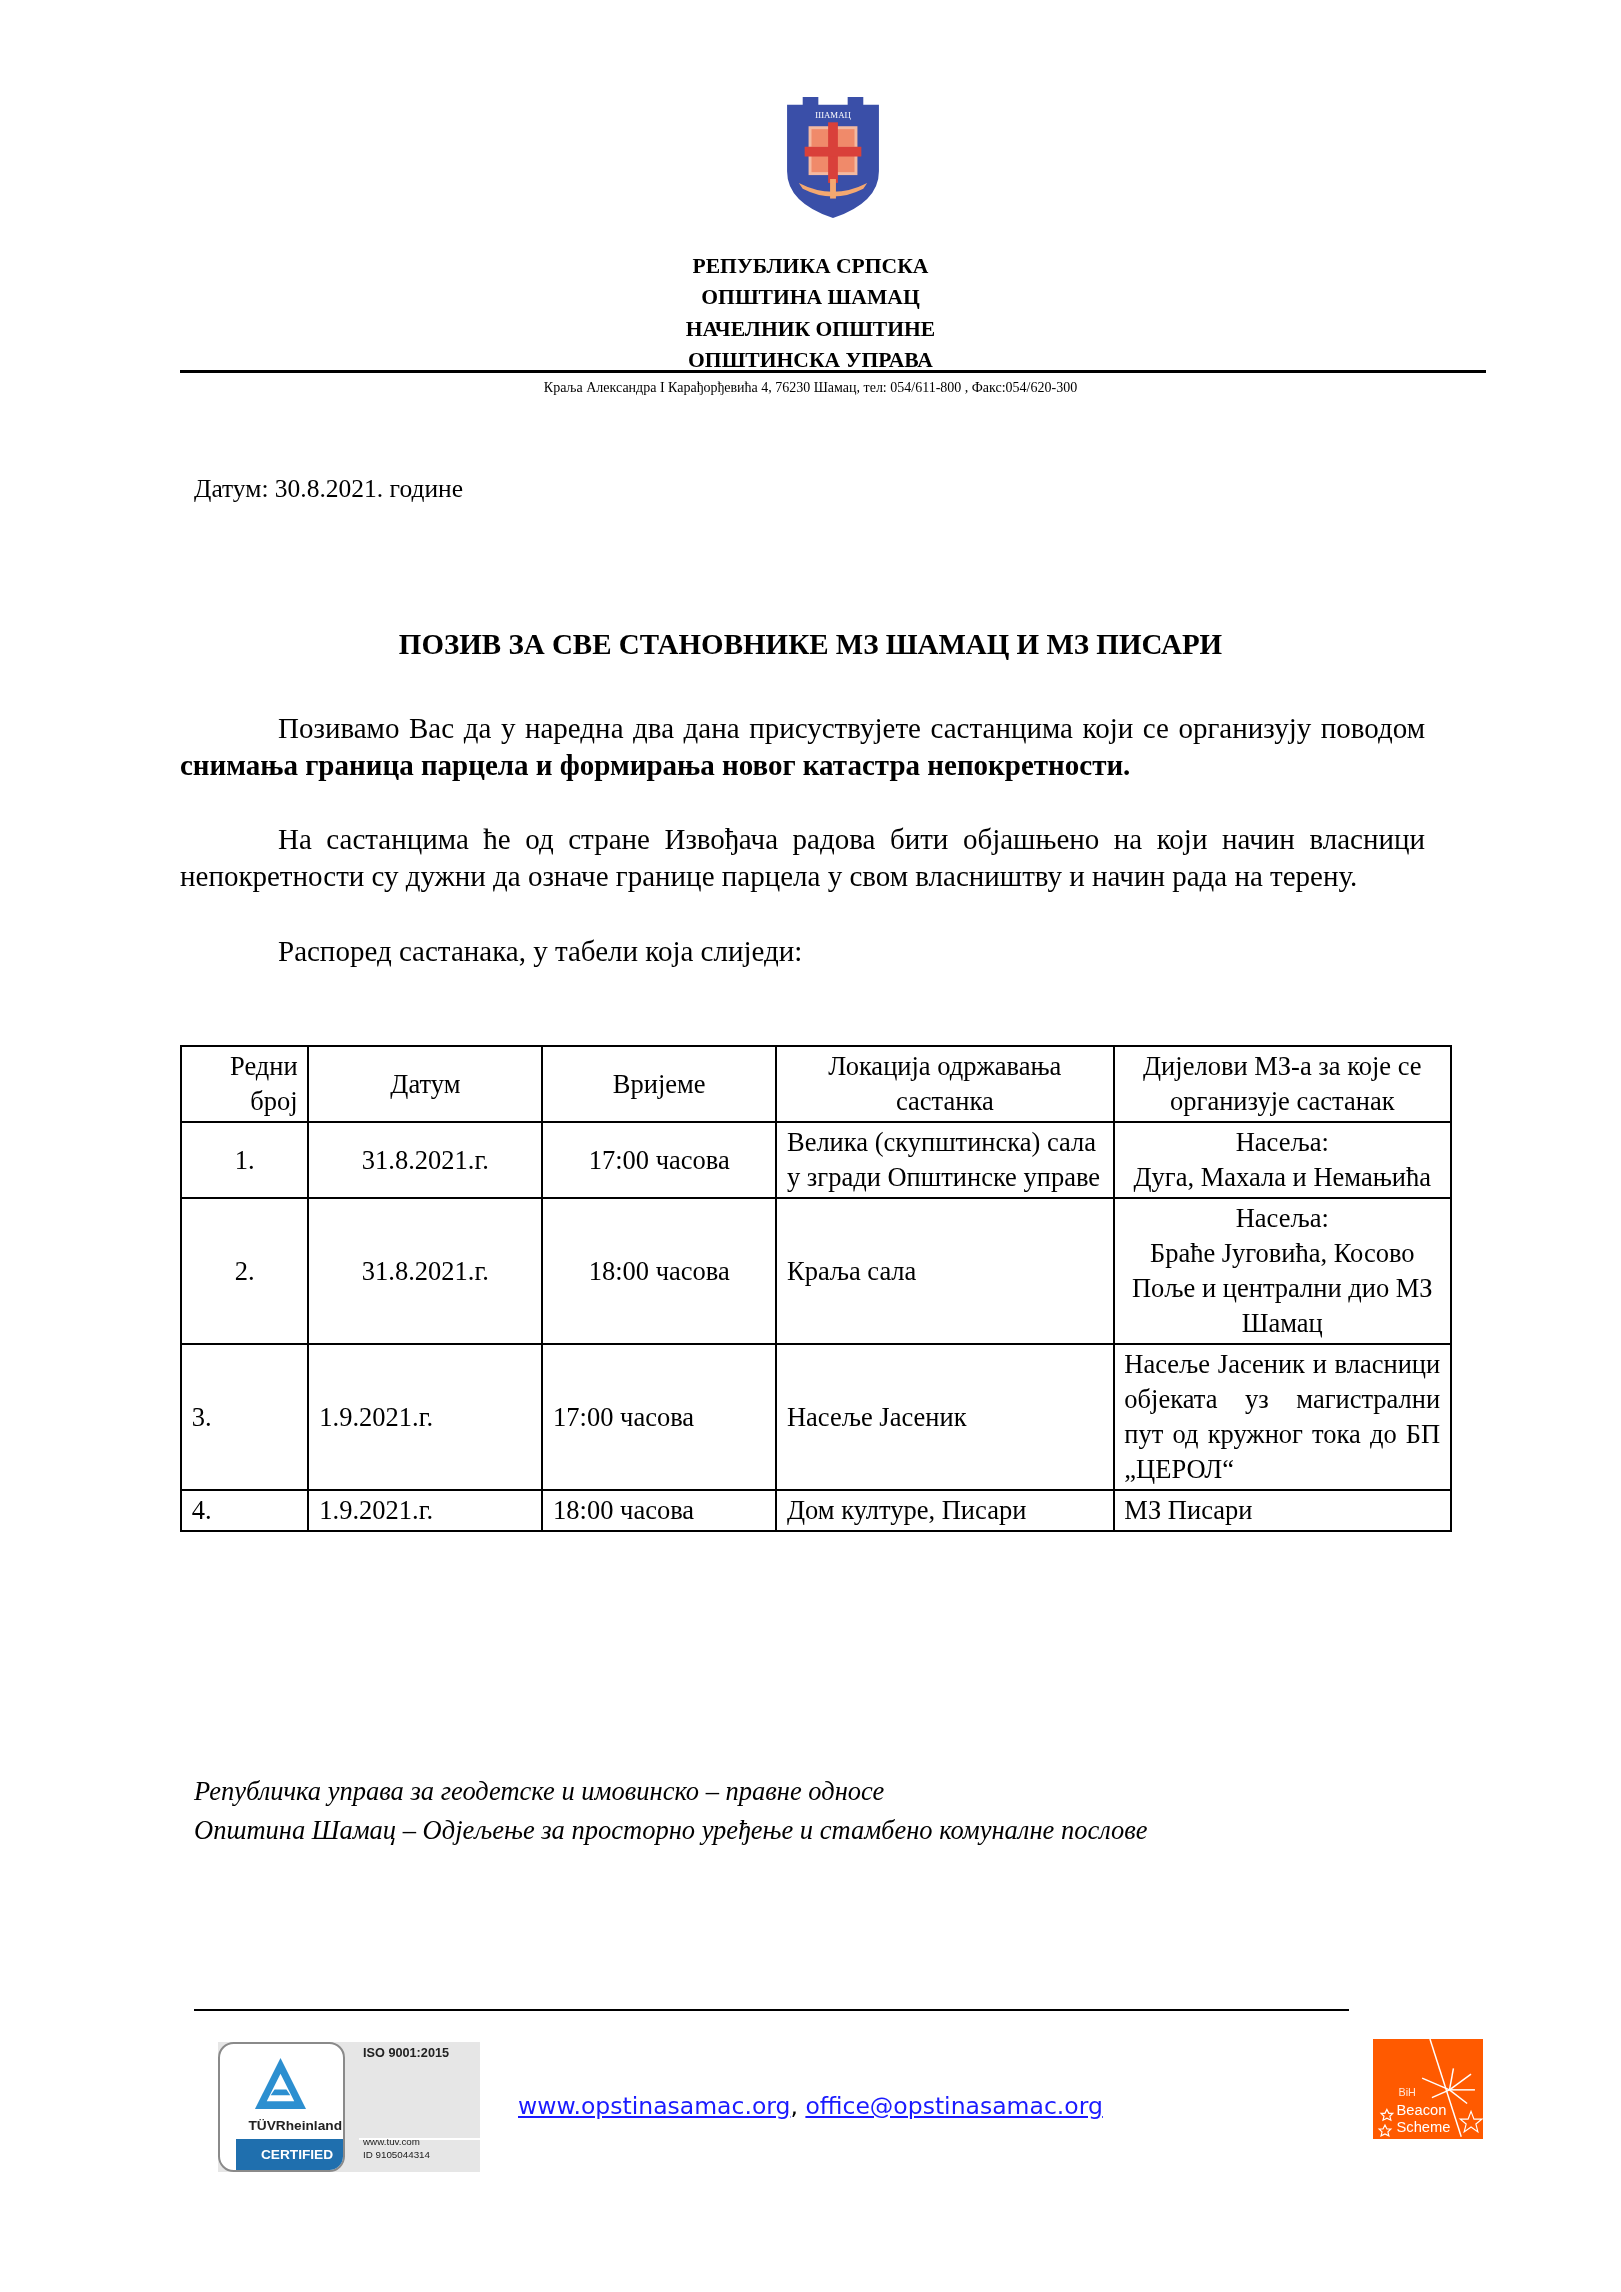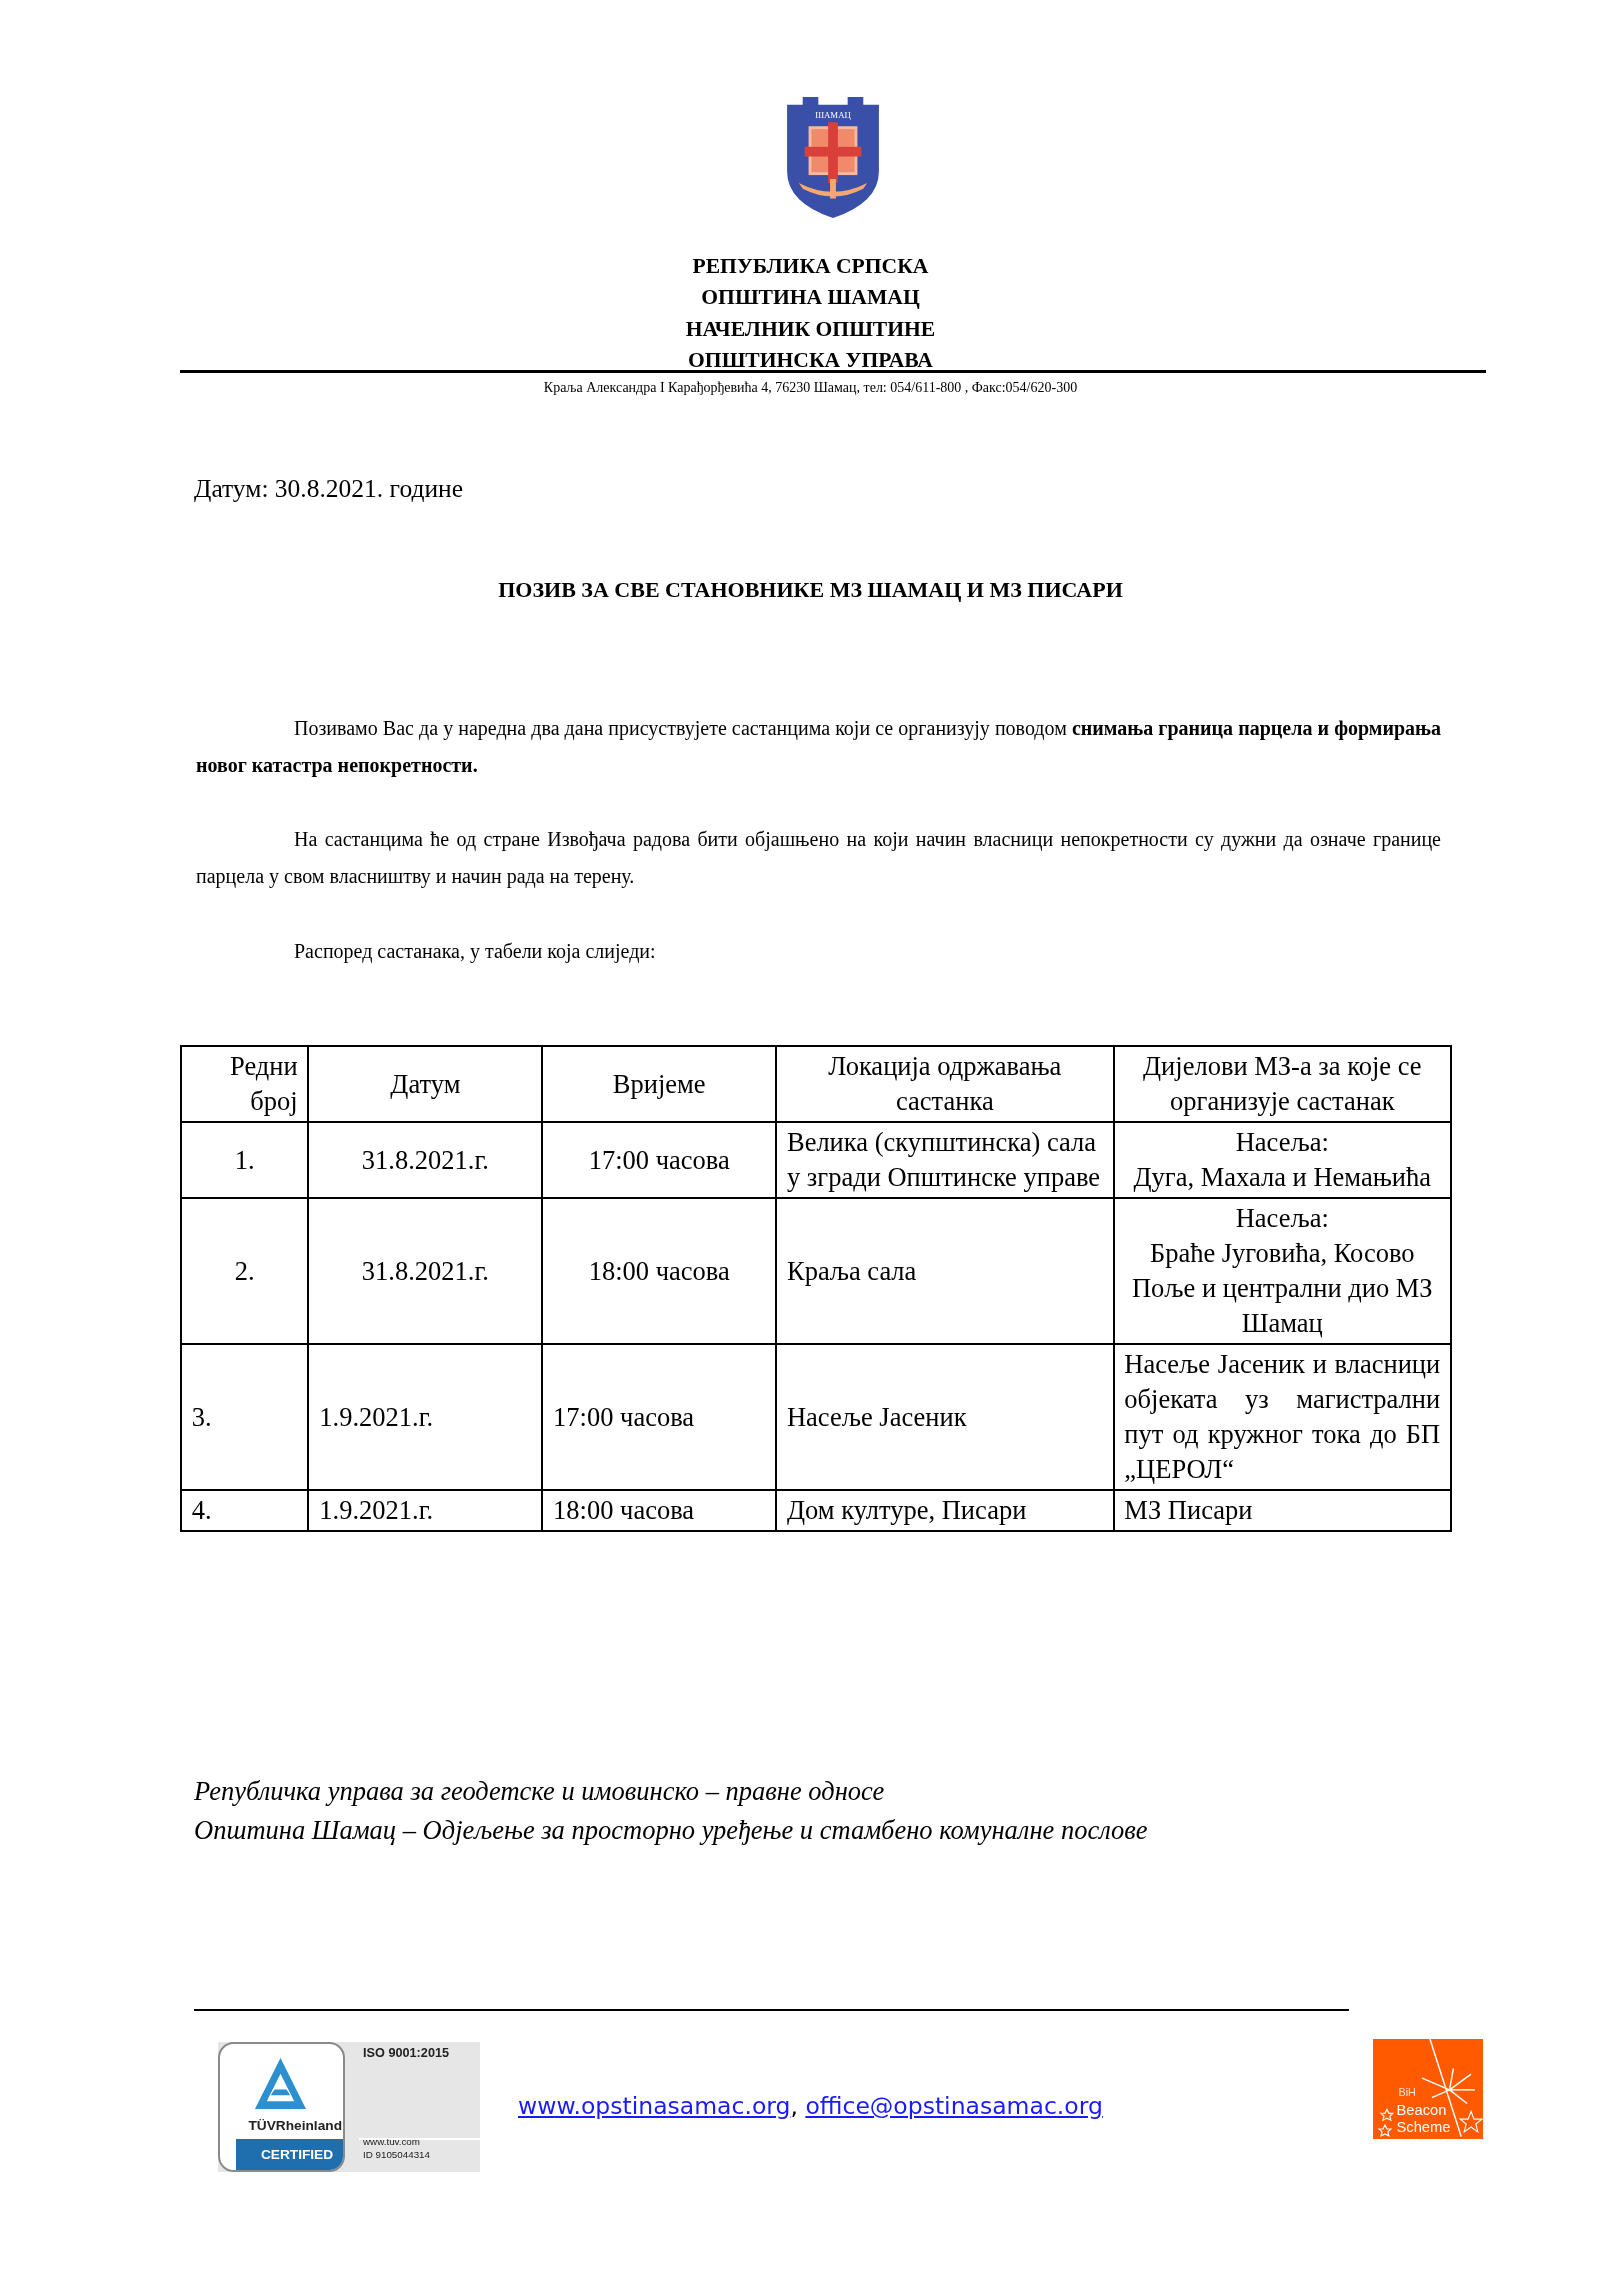--- a/index.html
+++ b/index.html
@@ -13,23 +13,23 @@
   
   .hdr { left:0; width:1621px; text-align:center; font-weight:bold; font-size:21.6px; line-height:27.4px; }
   #hdr1 { top:253px; }
   #hdr2 { top:284px; }
   #hdr3 { top:316px; }
   #hdr4 { top:347px; height:23.5px; overflow:hidden; }
   #hdr-rule { left:180px; top:370px; width:1306px; height:2.9px; background:#000; }
   #address { left:0; width:1621px; top:374px; text-align:center; font-size:14px; line-height:27.4px; }
 
   #date-line { left:194px; top:474px; font-size:25.5px; }
-  #doc-title { left:0; width:1621px; top:577px; text-align:center; font-weight:bold; font-size:22px; }
-
-  .para { left:196px; width:1245px; font-size:20px; line-height:37px; text-align:justify; }
+  #doc-title { left:0; width:1621px; top:628px; text-align:center; font-weight:bold; font-size:29px; }
+
+  .para { left:180px; width:1245px; font-size:29px; line-height:37px; text-align:justify; }
   #p1 { top:710px; text-indent:98px; }
   #p2 { top:821px; text-indent:98px; }
   #p3 { top:933px; padding-left:98px; width:1147px; }
 
   
   #schedule { left:180px; top:1045px; width:1272px; border-collapse:collapse; font-size:26.5px; line-height:35px; }
   #schedule td, #schedule th { border:2.9px solid #000; padding:2px 9.8px; vertical-align:middle; font-weight:normal; }
   #schedule th { text-align:center; line-height:35px; }
   #schedule th.c0 { text-align:right; padding-left:17px; }
   .c0 { width:98px; } .c1 { width:211px; } .c2 { width:211px; } .c3 { width:314px; } .c4 { width:314px;margin-top:44px; }

